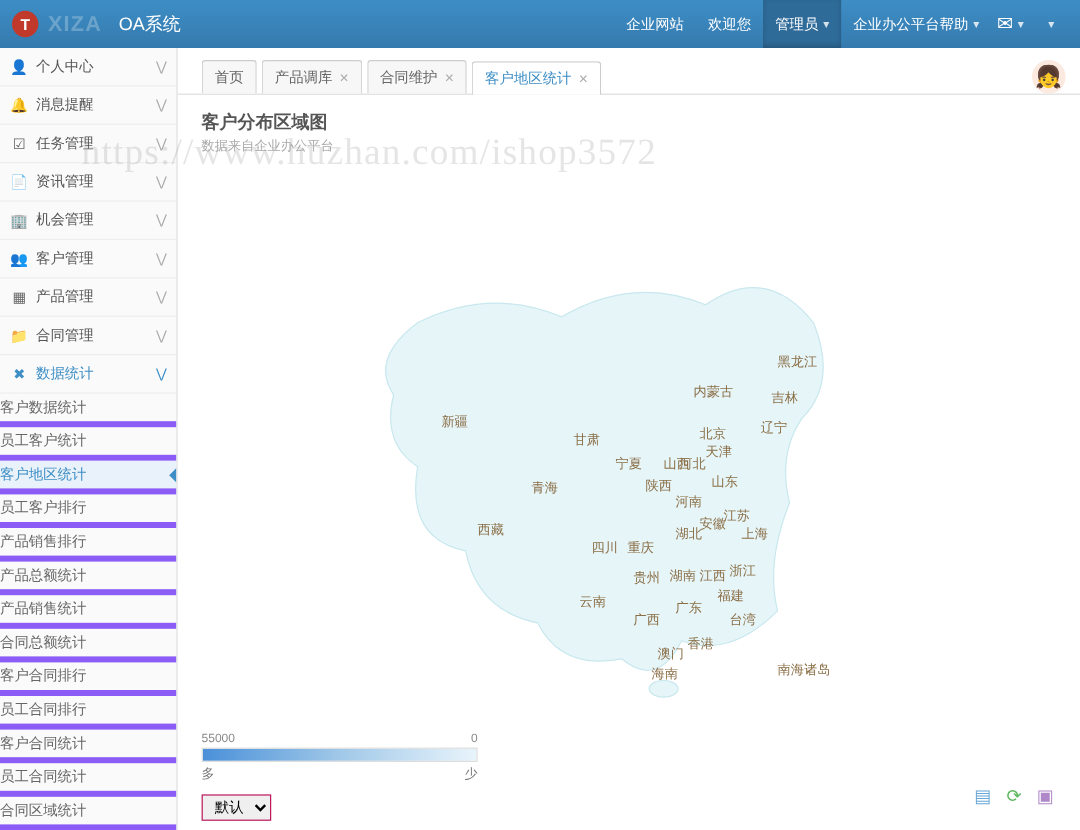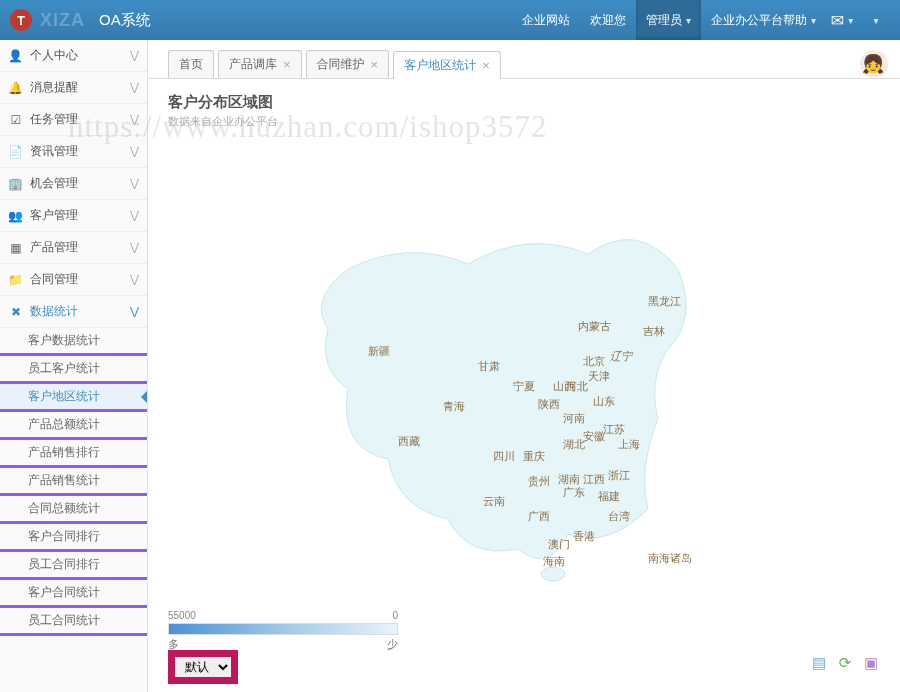--- a/index.html
+++ b/index.html
@@ -15,21 +15,21 @@
     .top-dd { font-size: 10px; margin-left: 4px; opacity: .8; }
     .top-icon { width: 20px; height: 20px; display: flex; align-items: center; justify-content: center; margin: 0 6px; cursor: pointer; }
     
     .main { display: flex; height: calc(100% - 40px); }
     .sidebar { width: 148px; border-right: 1px solid #e0e0e0; overflow-y: auto; background: #fafafa; }
     .sb-item { display: flex; align-items: center; height: 32px; padding: 0 8px; border-bottom: 1px solid #eee; font-size: 12px; color: #555; cursor: pointer; }
     .sb-icon { width: 16px; margin-right: 6px; color: #666; display: flex; align-items: center; justify-content: center; }
     .sb-chevron { margin-left: auto; color: #aaa; font-size: 11px; }
     .sb-item.expanded { color: #3d8ec5; }
     .sb-item.expanded .sb-icon, .sb-item.expanded .sb-chevron { color: #3d8ec5; }
-    .sb-sub { height: 28px; padding-left: 28px; display: flex; align-items: center; font-size: 12px; color: #666; border-bottom: 3px solid #8b5cf6; cursor: pointer; position: relative; }
+    .sb-sub { height: 28px; display: flex; align-items: center; font-size: 12px; color: #666; border-bottom: 5px solid #8b5cf6; cursor: pointer; position: relative; }
     .sb-sub.active { background: #e9f2fa; color: #3d8ec5; }
     .sb-sub.active::after { content: ""; position: absolute; right: 0; top: 50%; transform: translateY(-50%); border: 6px solid transparent; border-right-color: #3d8ec5; }
     
     .content { flex: 1; display: flex; flex-direction: column; position: relative; }
     .avatar-box { position: absolute; right: 12px; top: 10px; width: 28px; height: 28px; border-radius: 50%; background: #fceae0; display: flex; align-items: center; justify-content: center; font-size: 18px; }
     .tabs { display: flex; gap: 4px; padding: 10px 20px 0; border-bottom: 1px solid #ddd; }
     .tab { border: 1px solid #ccc; border-bottom: none; border-radius: 3px 3px 0 0; padding: 5px 10px; font-size: 12px; color: #666; display: flex; align-items: center; gap: 6px; cursor: pointer; background: #f7f7f7; }
     .tab.active { background: #fff; color: #3d8ec5; position: relative; top: 1px; }
     .tab-close { color: #aaa; cursor: pointer; font-size: 13px; }
     
@@ -40,21 +40,21 @@
     
     .map-svg { position: absolute; left: 120px; top: 100px; width: 480px; height: 420px; }
     .province-lbl { position: absolute; font-size: 11px; color: #8b6f47; white-space: nowrap; }
     
     .legend-box { position: absolute; left: 20px; bottom: 40px; width: 230px; }
     .legend-labels { display: flex; justify-content: space-between; font-size: 10px; color: #888; }
     .legend-bar { height: 12px; background: linear-gradient(to right, #4a90d9, #a0c8e8, #e8f4fb); margin: 2px 0; border: 1px solid #ddd; }
     .legend-ends { display: flex; justify-content: space-between; font-size: 11px; color: #777; }
     
     .select-box { position: absolute; left: 20px; bottom: 8px; }
-    .select-box select { font-size: 12px; padding: 2px 6px; border: 7px solid #be185d; }
+    .select-box select { font-size: 12px; padding: 2px 6px; border: 1px solid #be185d; }
     
     .action-icons { position: absolute; right: 20px; bottom: 20px; display: flex; gap: 8px; }
     .ai { width: 18px; height: 18px; cursor: pointer; display: flex; align-items: center; justify-content: center; font-size: 15px; }
   </style>
 </head>
 <body>
 
 <div class="topbar">
   <div class="logo-badge">T</div>
   <div class="brand-faint">XIZA</div>
@@ -119,28 +119,30 @@
         <span class="sb-chevron">⋁</span>
       </div>
       <div class="sb-item expanded">
         <span class="sb-icon">✖</span>
         <span>数据统计</span>
         <span class="sb-chevron">⋁</span>
       </div>
       <div class="sb-sub">客户数据统计</div>
       <div class="sb-sub">员工客户统计</div>
       <div class="sb-sub active">客户地区统计</div>
+      <div class="sb-sub">员工客户排行</div>
+      <div class="sb-sub">产品销售排行</div>
       <div class="sb-sub">产品总额统计</div>
-      <div class="sb-sub">产品销售排行</div>
       <div class="sb-sub">产品销售统计</div>
       <div class="sb-sub">合同总额统计</div>
       <div class="sb-sub">客户合同排行</div>
       <div class="sb-sub">员工合同排行</div>
       <div class="sb-sub">客户合同统计</div>
       <div class="sb-sub">员工合同统计</div>
+      <div class="sb-sub">合同区域统计</div>
     </div>
   <div class="content">
     <div class="avatar-box">👧</div>
     <div class="tabs" id="tabs">
         <div class="tab">
           <span>首页</span>
         </div>
         <div class="tab">
           <span>产品调库</span>
           <span class="tab-close">×</span>
@@ -159,21 +161,21 @@
       <div class="chart-title">客户分布区域图</div>
       <div class="chart-sub">数据来自企业办公平台</div>
 
       <svg class="map-svg" viewBox="0 0 480 420">
         <path d="M 60 150 Q 40 120 80 90 Q 140 60 200 85 Q 260 50 320 75 Q 370 40 410 90 Q 430 140 400 170 Q 380 200 390 240 Q 370 290 380 330 Q 340 370 300 355 Q 280 395 250 370 Q 200 380 180 340 Q 130 330 120 280 Q 70 270 80 210 Q 50 190 60 150 Z" fill="#e6f5f8" stroke="#c8e8ee" stroke-width="1"></path>
         <ellipse cx="285" cy="395" rx="12" ry="7" fill="#e6f5f8" stroke="#c8e8ee"></ellipse>
       </svg>
       <div id="province-labels">
           <div class="province-lbl" style="left: 500px; top: 215px;">黑龙江</div>
           <div class="province-lbl" style="left: 495px; top: 245px;">吉林</div>
-          <div class="province-lbl" style="left: 462px; top: 270px; font-style: italic;">辽宁</div>
+          <div class="province-lbl" style="left: 486px; top: 270px;">辽宁</div>
           <div class="province-lbl" style="left: 430px; top: 240px;">内蒙古</div>
           <div class="province-lbl" style="left: 435px; top: 275px;">北京</div>
           <div class="province-lbl" style="left: 440px; top: 290px;">天津</div>
           <div class="province-lbl" style="left: 418px; top: 300px;">河北</div>
           <div class="province-lbl" style="left: 405px; top: 300px;">山西</div>
           <div class="province-lbl" style="left: 390px; top: 318px;">陕西</div>
           <div class="province-lbl" style="left: 445px; top: 315px;">山东</div>
           <div class="province-lbl" style="left: 415px; top: 332px;">河南</div>
           <div class="province-lbl" style="left: 455px; top: 343px;">江苏</div>
           <div class="province-lbl" style="left: 435px; top: 350px;">安徽</div>
@@ -181,21 +183,21 @@
           <div class="province-lbl" style="left: 415px; top: 358px;">湖北</div>
           <div class="province-lbl" style="left: 460px; top: 389px;">浙江</div>
           <div class="province-lbl" style="left: 345px; top: 370px;">四川</div>
           <div class="province-lbl" style="left: 375px; top: 370px;">重庆</div>
           <div class="province-lbl" style="left: 410px; top: 393px;">湖南</div>
           <div class="province-lbl" style="left: 435px; top: 393px;">江西</div>
           <div class="province-lbl" style="left: 380px; top: 395px;">贵州</div>
           <div class="province-lbl" style="left: 450px; top: 410px;">福建</div>
           <div class="province-lbl" style="left: 335px; top: 415px;">云南</div>
           <div class="province-lbl" style="left: 380px; top: 430px;">广西</div>
-          <div class="province-lbl" style="left: 415px; top: 406px;">广东</div>
+          <div class="province-lbl" style="left: 415px; top: 420px;">广东</div>
           <div class="province-lbl" style="left: 460px; top: 430px;">台湾</div>
           <div class="province-lbl" style="left: 425px; top: 450px;">香港</div>
           <div class="province-lbl" style="left: 400px; top: 458px;">澳门</div>
           <div class="province-lbl" style="left: 395px; top: 475px;">海南</div>
           <div class="province-lbl" style="left: 500px; top: 472px;">南海诸岛</div>
           <div class="province-lbl" style="left: 365px; top: 300px;">宁夏</div>
           <div class="province-lbl" style="left: 330px; top: 280px;">甘肃</div>
           <div class="province-lbl" style="left: 295px; top: 320px;">青海</div>
           <div class="province-lbl" style="left: 220px; top: 265px;">新疆</div>
           <div class="province-lbl" style="left: 250px; top: 355px;">西藏</div>

